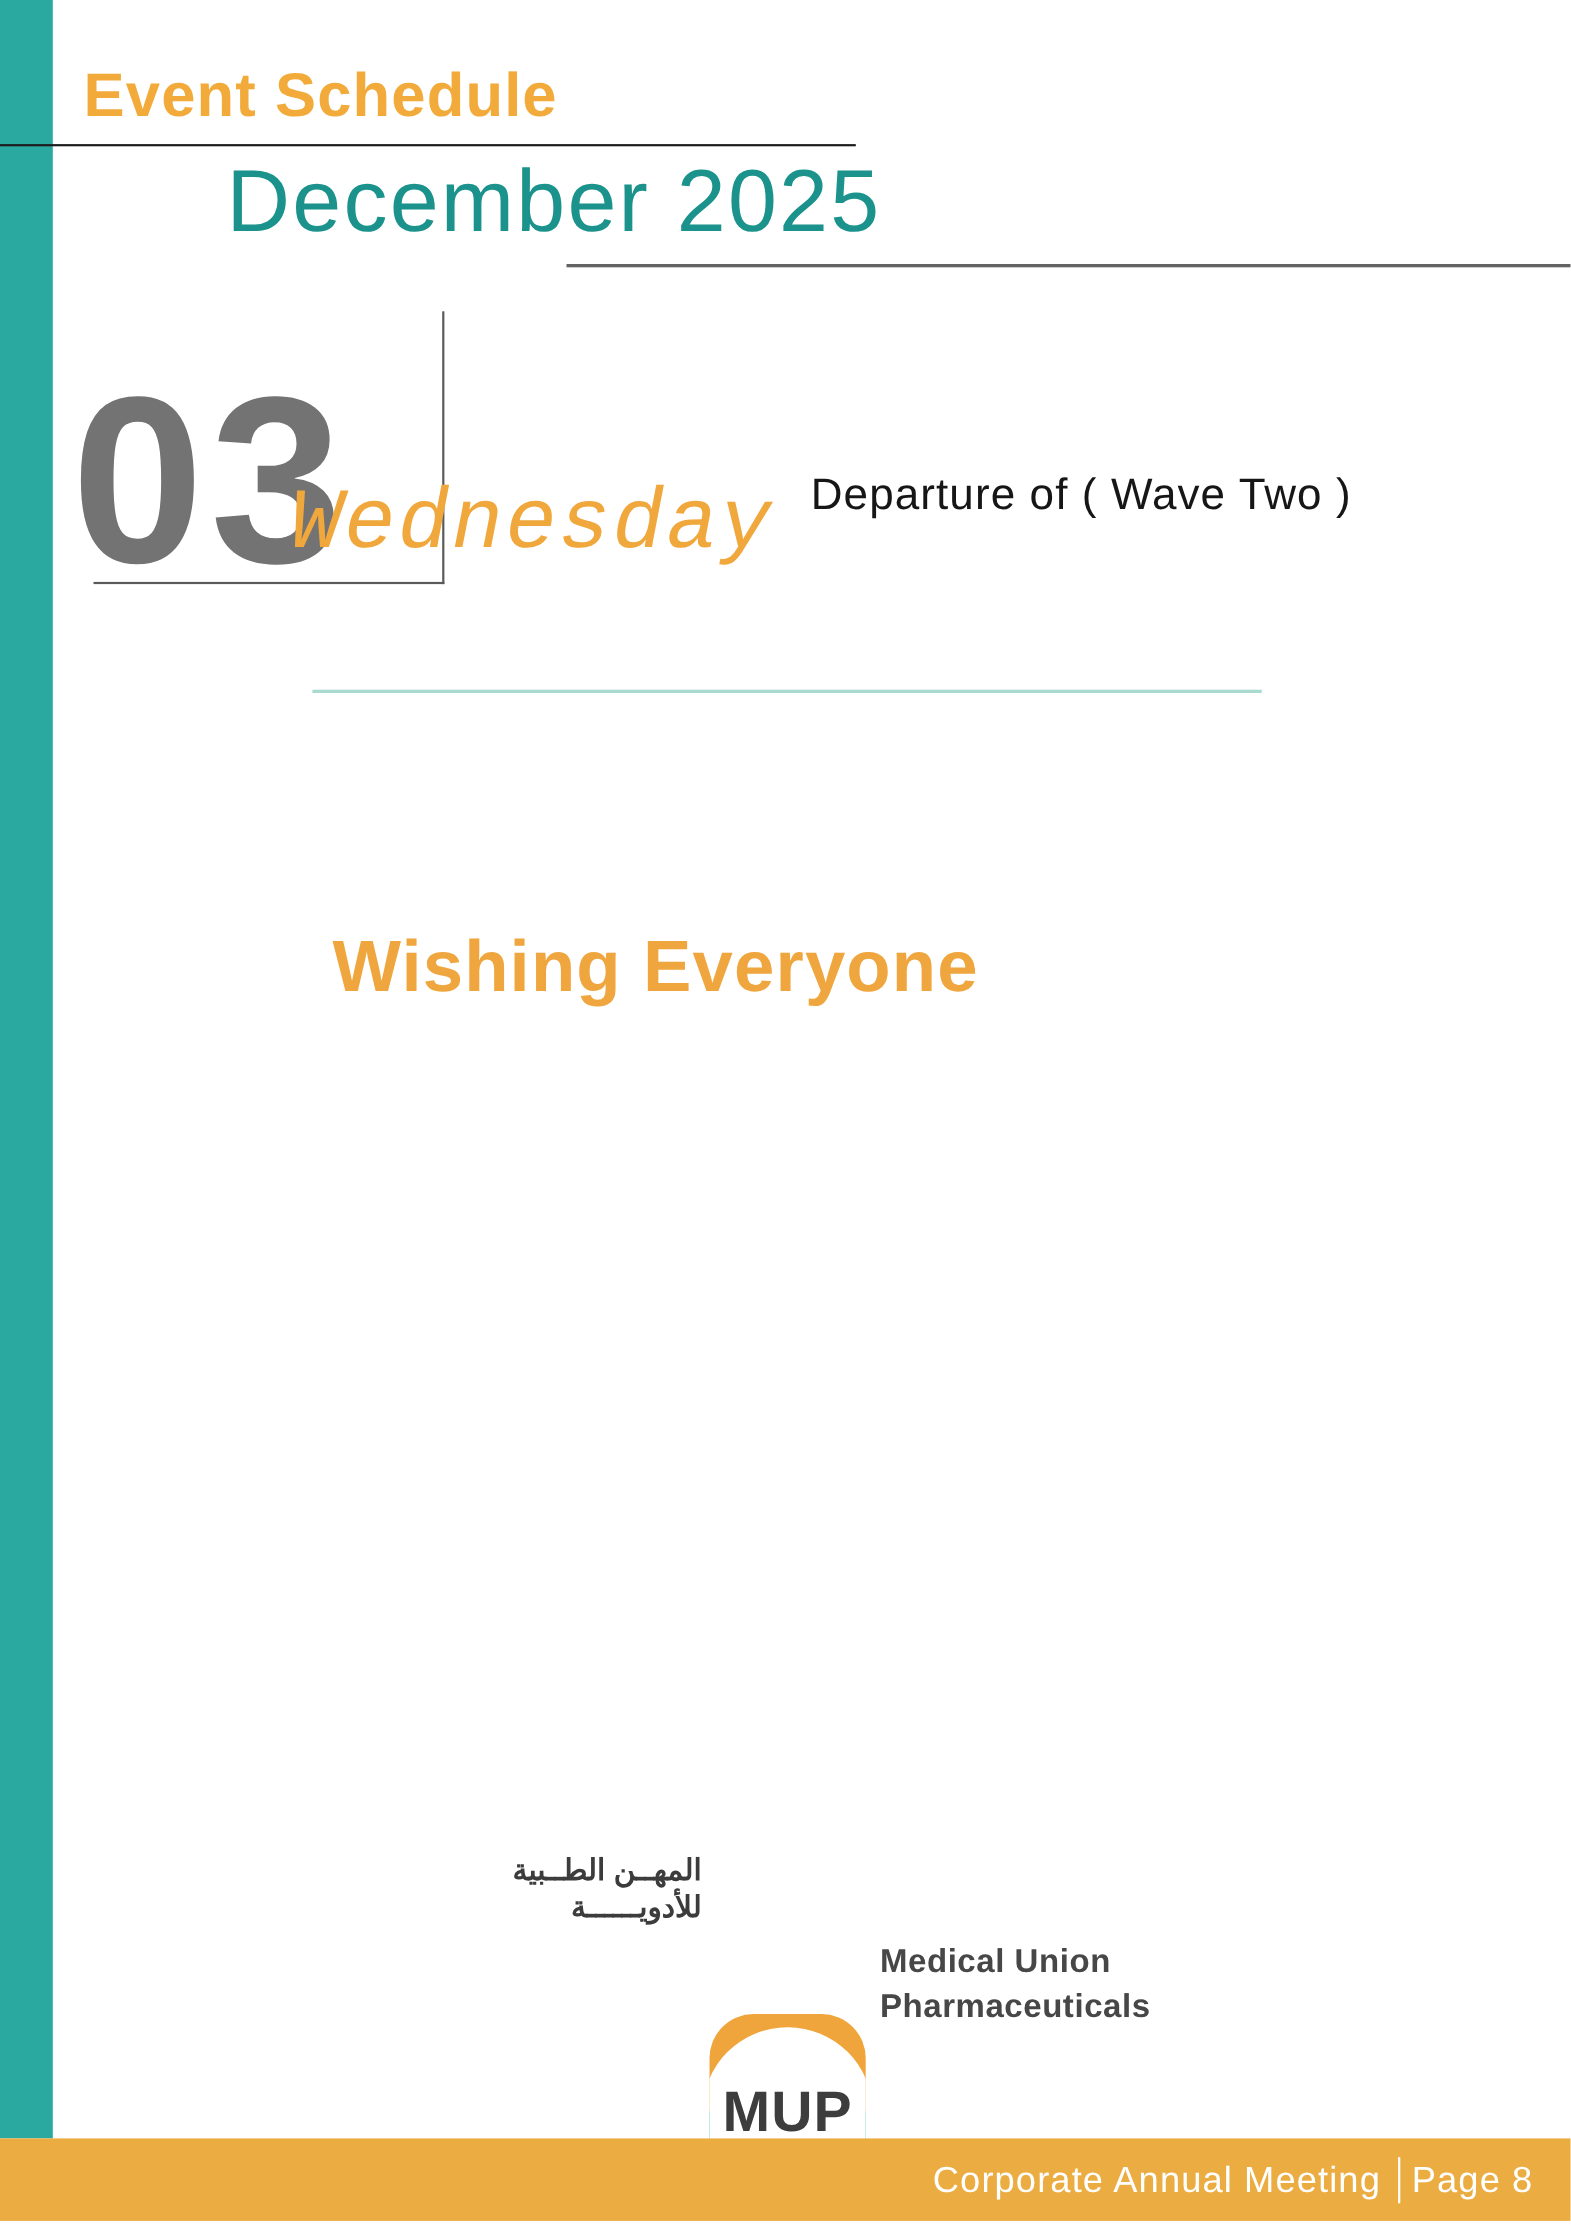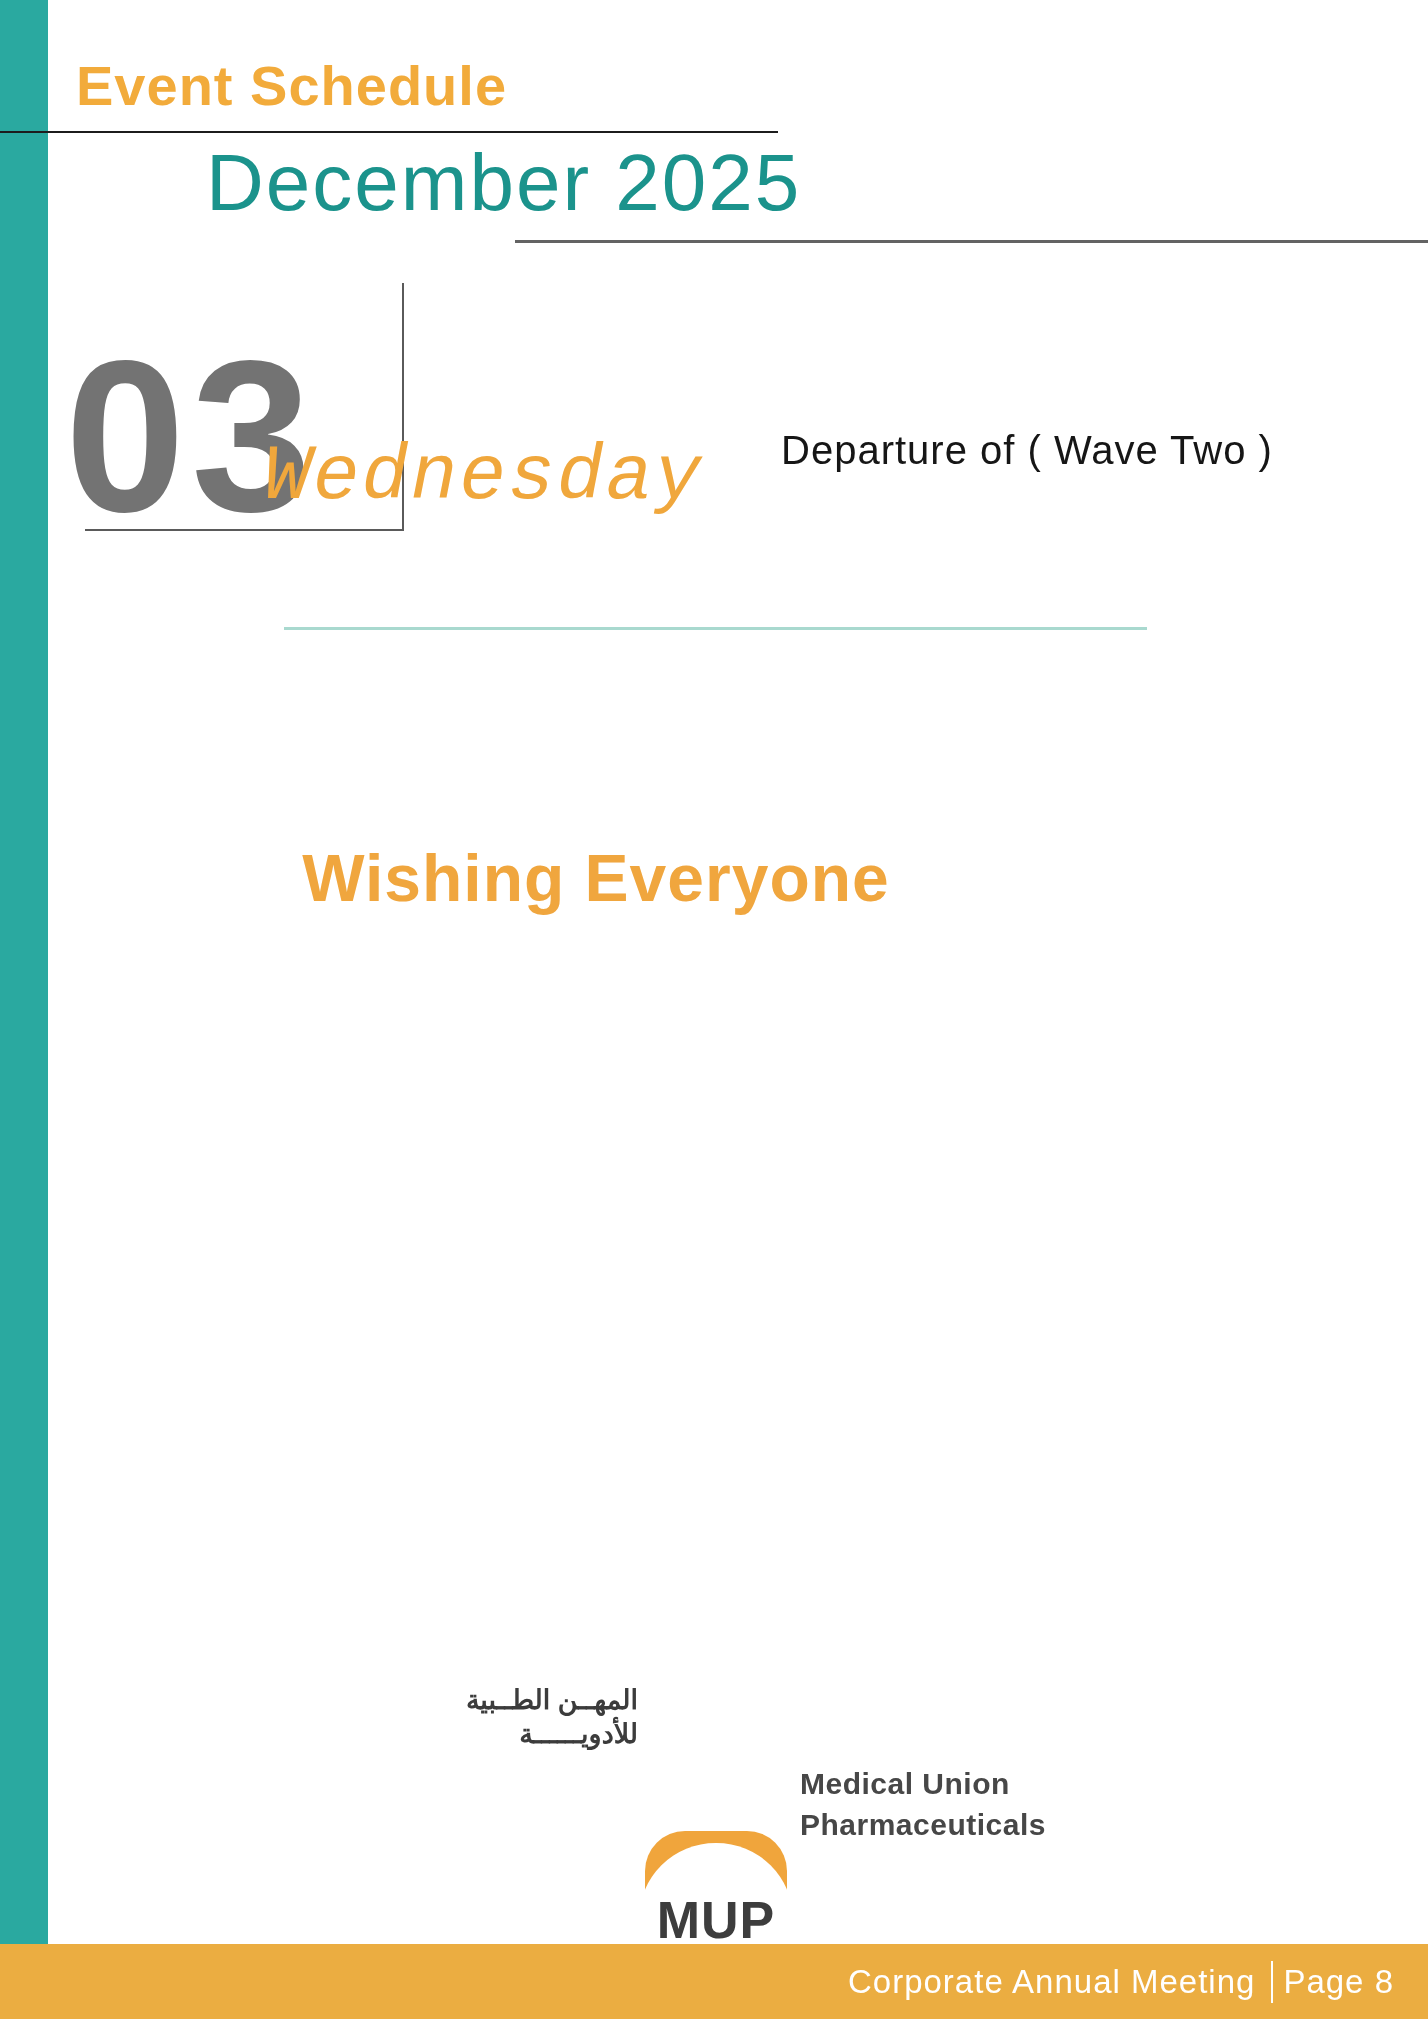--- a/index.html
+++ b/index.html
@@ -48,21 +48,21 @@
   .day-name{
     position:absolute;left:264px;top:438px;
     font-family:Liberation Mono, monospace;
     font-style:italic;font-weight:500;
     font-size:78px;color:#f0a73c;
     letter-spacing:2px;line-height:1;
   }
   .event-desc{
     position:absolute;left:737px;top:430px;
     font-size:40px;font-weight:500;color:#161616;
-    letter-spacing:1px;line-height:1;margin-left:44px;
+    letter-spacing:1px;line-height:1;
   }
   .section-divider{
     position:absolute;left:284px;top:627px;width:863px;height:3px;
     background:#a9d9cf;
   }
   .message{
     position:absolute;left:0;top:835px;width:1192px;
     text-align:center;
     color:#f0a63e;font-weight:700;font-size:66px;
     line-height:1.33;letter-spacing:1px;

